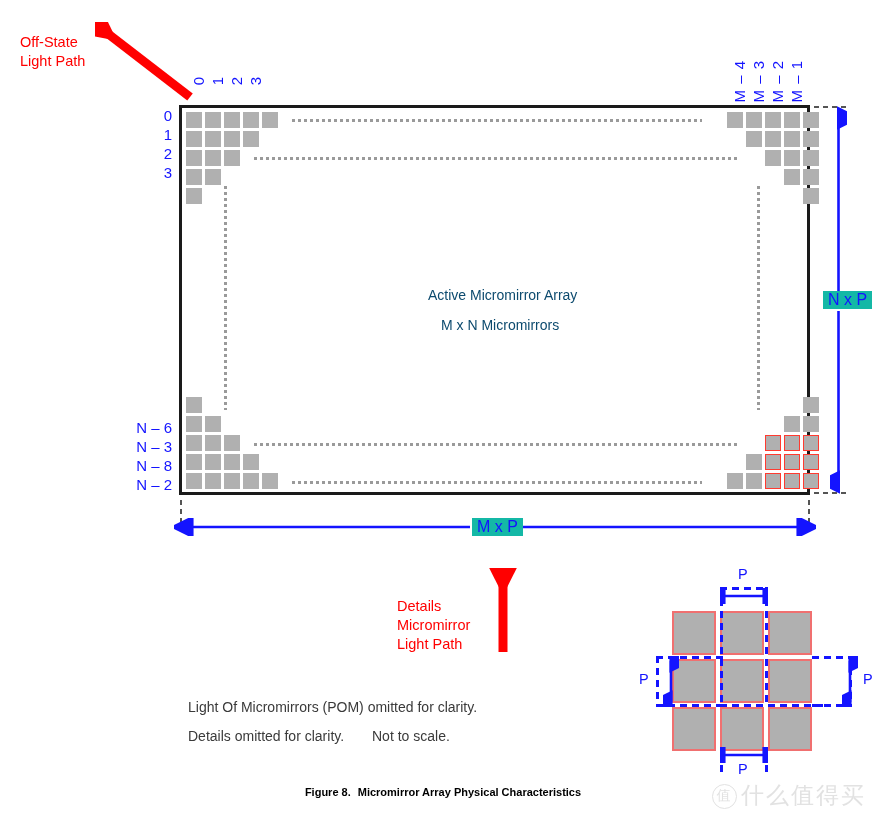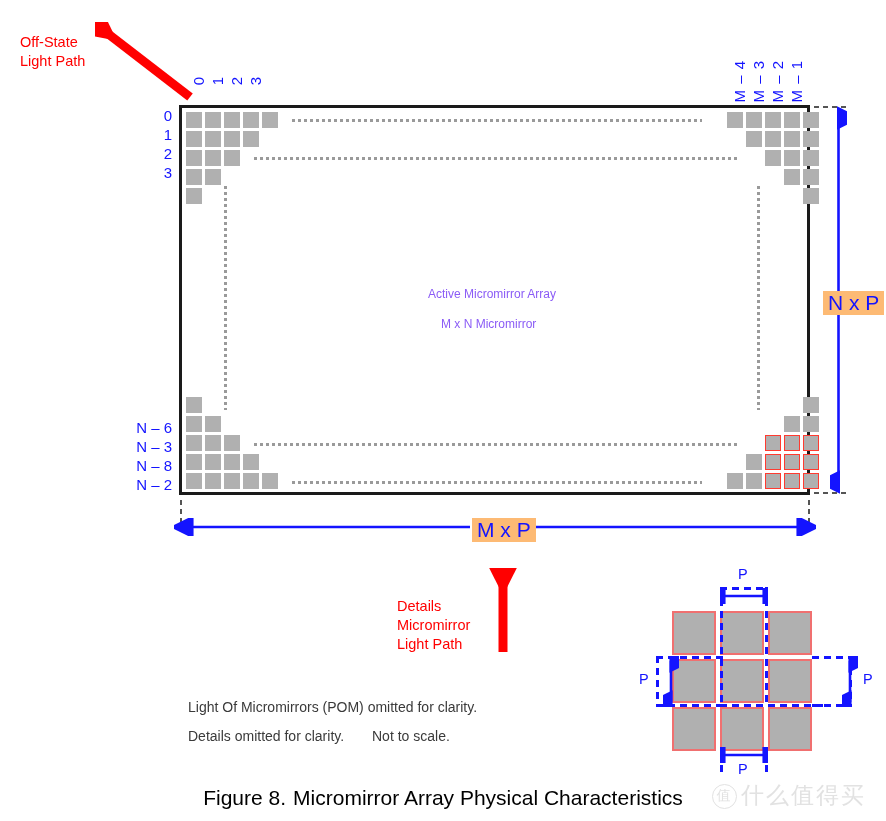--- a/index.html
+++ b/index.html
@@ -56,38 +56,38 @@
   .ext{
     position:absolute;
     background-image:repeating-linear-gradient(to right,#555 0 5px,transparent 5px 9px);
     height:2px;
   }
   .ext-v{
     position:absolute;width:2px;
     background-image:repeating-linear-gradient(to bottom,#555 0 5px,transparent 5px 9px);
   }
   .dim-label{
-    position:absolute;font-size:21px;color:#1414ff;background:#fdba74;
+    position:absolute;font-size:16px;color:#1414ff;background:#14b8a6;
     padding:0 5px;white-space:nowrap;
   }
 
   
   .center-txt{
-    position:absolute;font-size:12px;color:#8b5cf6;white-space:nowrap;
+    position:absolute;font-size:14px;color:#0c4a6e;white-space:nowrap;
   }
 
   
   .note{
     position:absolute;font-size:14px;color:#3a3a3a;white-space:nowrap;
   }
 
   
   #figure-caption{
     position:absolute;left:0;top:786px;width:886px;text-align:center;
-    font-size:21px;font-weight:normal;color:#000;
+    font-size:11px;font-weight:bold;color:#000;
   }
   #figure-caption .cap-sp{display:inline-block;width:7px;}
 
   
   #pitch-detail{left:664px;top:563px;width:180px;height:215px;}
   .pmir{
     position:absolute;width:44px;height:44px;
     background:#b0b0b0;border:2px solid #f07070;box-sizing:border-box;
   }
   .pdash-h{
@@ -214,21 +214,21 @@
   </div>
 
 <div class="dot-h" style="left:292px;top:119px;width:410px;"></div>
 <div class="dot-h" style="left:254px;top:157px;width:486px;"></div>
 <div class="dot-h" style="left:254px;top:443px;width:486px;"></div>
 <div class="dot-h" style="left:292px;top:481px;width:410px;"></div>
 <div class="dot-v" style="left:224px;top:186px;height:224px;"></div>
 <div class="dot-v" style="left:757px;top:186px;height:224px;"></div>
 
 <div class="center-txt" style="left:428px;top:287px;">Active Micromirror Array</div>
-<div class="center-txt" style="left:441px;top:317px;">M x N  Micromirror</div>
+<div class="center-txt" style="left:441px;top:317px;">M x N  Micromirrors</div>
 
 <div class="ext" style="left:814px;top:106px;width:34px;"></div>
 <div class="ext" style="left:814px;top:492px;width:34px;"></div>
 <svg class="abs" style="left:830px;top:106px;" width="17" height="388">
   <defs>
     <marker id="mk-bu" markerWidth="9" markerHeight="9" refX="4.5" refY="8.4" orient="auto">
       <path d="M4.5,0 L0,9 L9,9 Z" fill="#1414ff"></path>
     </marker>
     <marker id="mk-bd" markerWidth="9" markerHeight="9" refX="4.5" refY="0.6" orient="auto">
       <path d="M4.5,9 L0,0 L9,0 Z" fill="#1414ff"></path>

